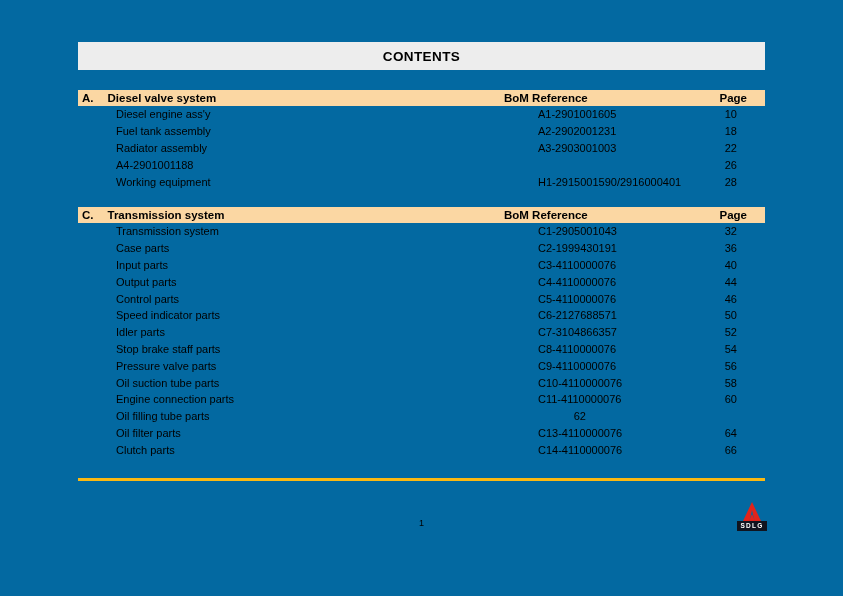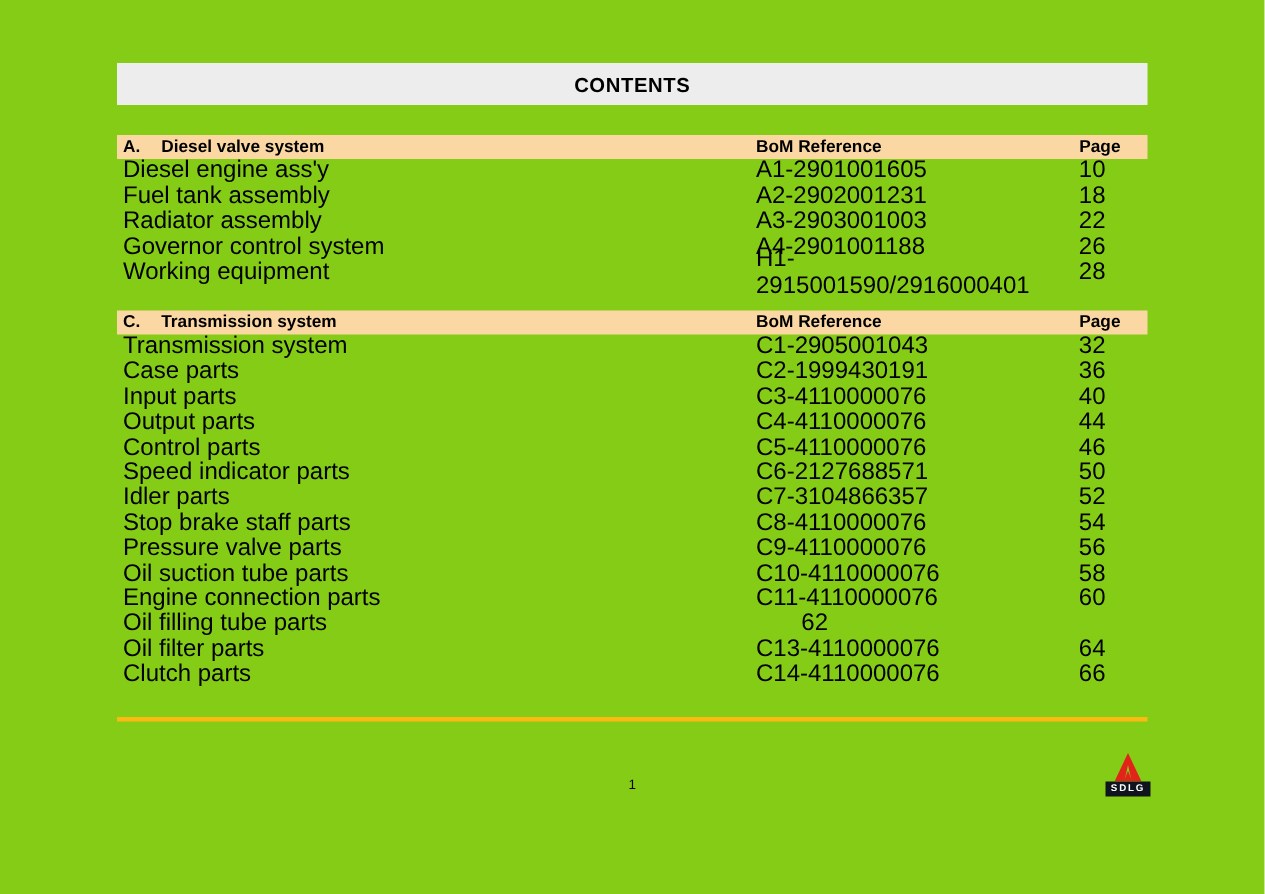--- a/index.html
+++ b/index.html
@@ -2,21 +2,21 @@
 <html style="--title-band-bg: #EDEDED; --section-header-bg: #FBD7A3; --footer-rule: #FBB912; --logo-red: #E2231A; --logo-dark: #10141F;"><head>
 <meta charset="utf-8">
 <style>
   * { margin:0; padding:0; box-sizing:border-box; }
   html,body { background:#ffffff; }
   body { font-family:"Liberation Sans", sans-serif; color:#000; }
 
   .page {
     position:relative;
     width:843px; height:596px;
-    background:#84cc16;
+    background:#0369a1;
     overflow:hidden;
   }
 
   .content {
     position:absolute;
     left:78px; top:42px; width:687px;
   }
 
   .title-band {
     background:var(--title-band-bg, #EDEDED);
@@ -35,21 +35,22 @@
   }
 
   .section-header {
     background:var(--section-header-bg, #FBD7A3);
     height:16px;
     font-weight:bold; font-size:11.5px;
   }
 
   .toc-row {
     height:16.8px;
-    font-size:16px;
+    font-size:11px;
+    margin-left:34px;
   }
 
   .col-name { width:422px; display:flex; align-items:baseline; }
   .col-bom  { flex:1; }
   .col-page { width:72px; text-align:right; }
   .section-header .col-page { padding-right:14px; }
   .toc-row .col-page { padding-right:24px; }
 
   .sec-title { margin-left:14px; }
 
@@ -110,21 +111,20 @@
             <div class="col-name">Fuel tank assembly</div>
             <div class="col-bom">A2-2902001231</div>
             <div class="col-page">18</div>
           </div>
           <div class="row toc-row">
             <div class="col-name">Radiator assembly</div>
             <div class="col-bom">A3-2903001003</div>
             <div class="col-page">22</div>
           </div>
           <div class="row toc-row">
-            <div class="col-name">Governor control system</div>
             <div class="col-bom">A4-2901001188</div>
             <div class="col-page">26</div>
           </div>
           <div class="row toc-row">
             <div class="col-name">Working equipment</div>
             <div class="col-bom">H1-2915001590/2916000401</div>
             <div class="col-page">28</div>
           </div>
         </div>
         <div class="section">

